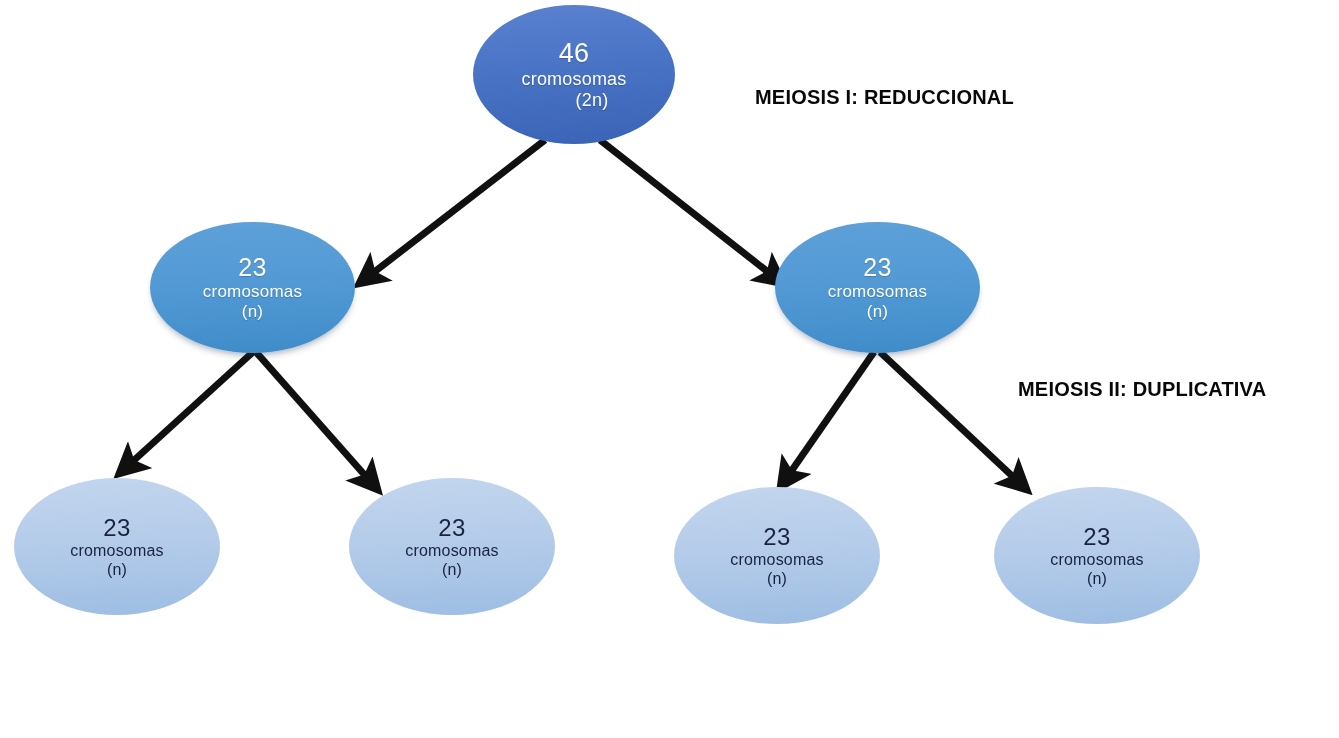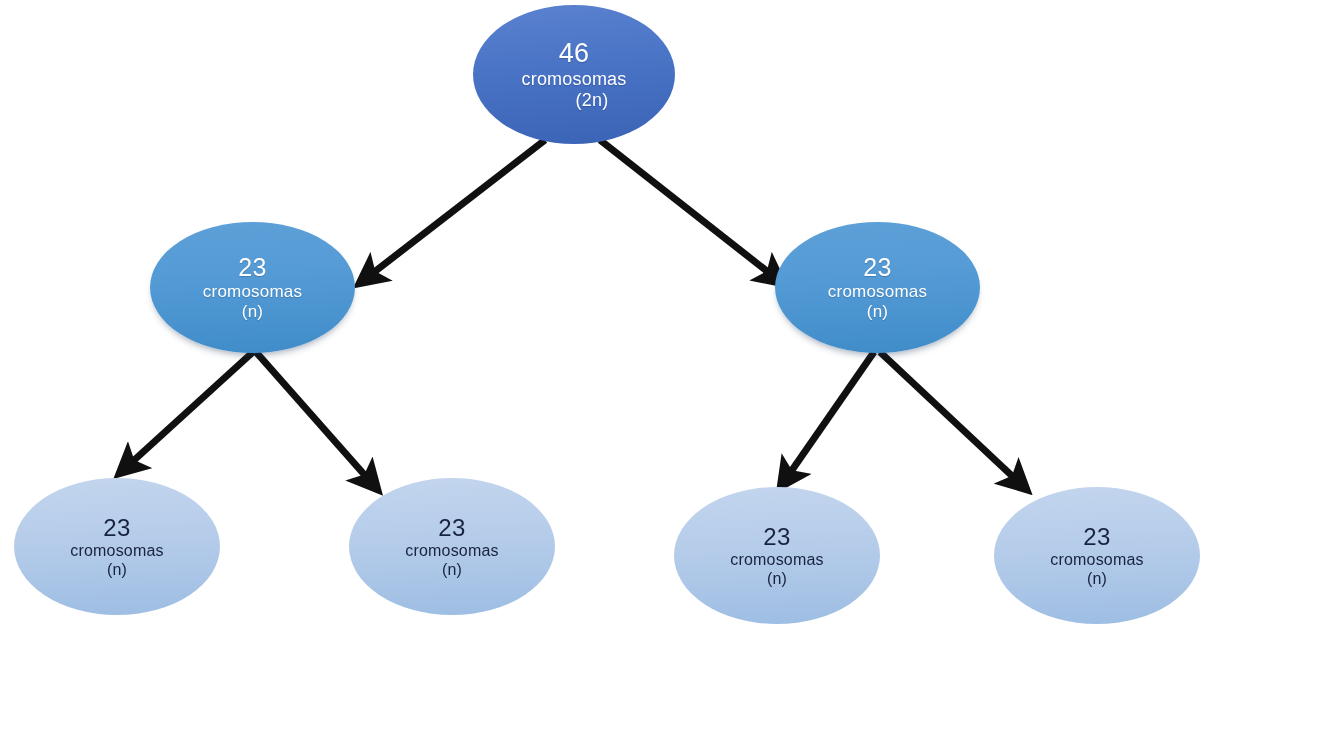--- a/index.html
+++ b/index.html
@@ -161,14 +161,16 @@
     <span class="word">cromosomas</span>
     <span class="ploidy">(n)</span>
   </div>
 
   <div class="node leaf l4">
     <span class="count">23</span>
     <span class="word">cromosomas</span>
     <span class="ploidy">(n)</span>
   </div>
 
+  <div class="phase p1">MEIOSIS I: REDUCCIONAL</div>
+  <div class="phase p2">MEIOSIS II: DUPLICATIVA</div>
 
 </div>
 
 </body></html>

